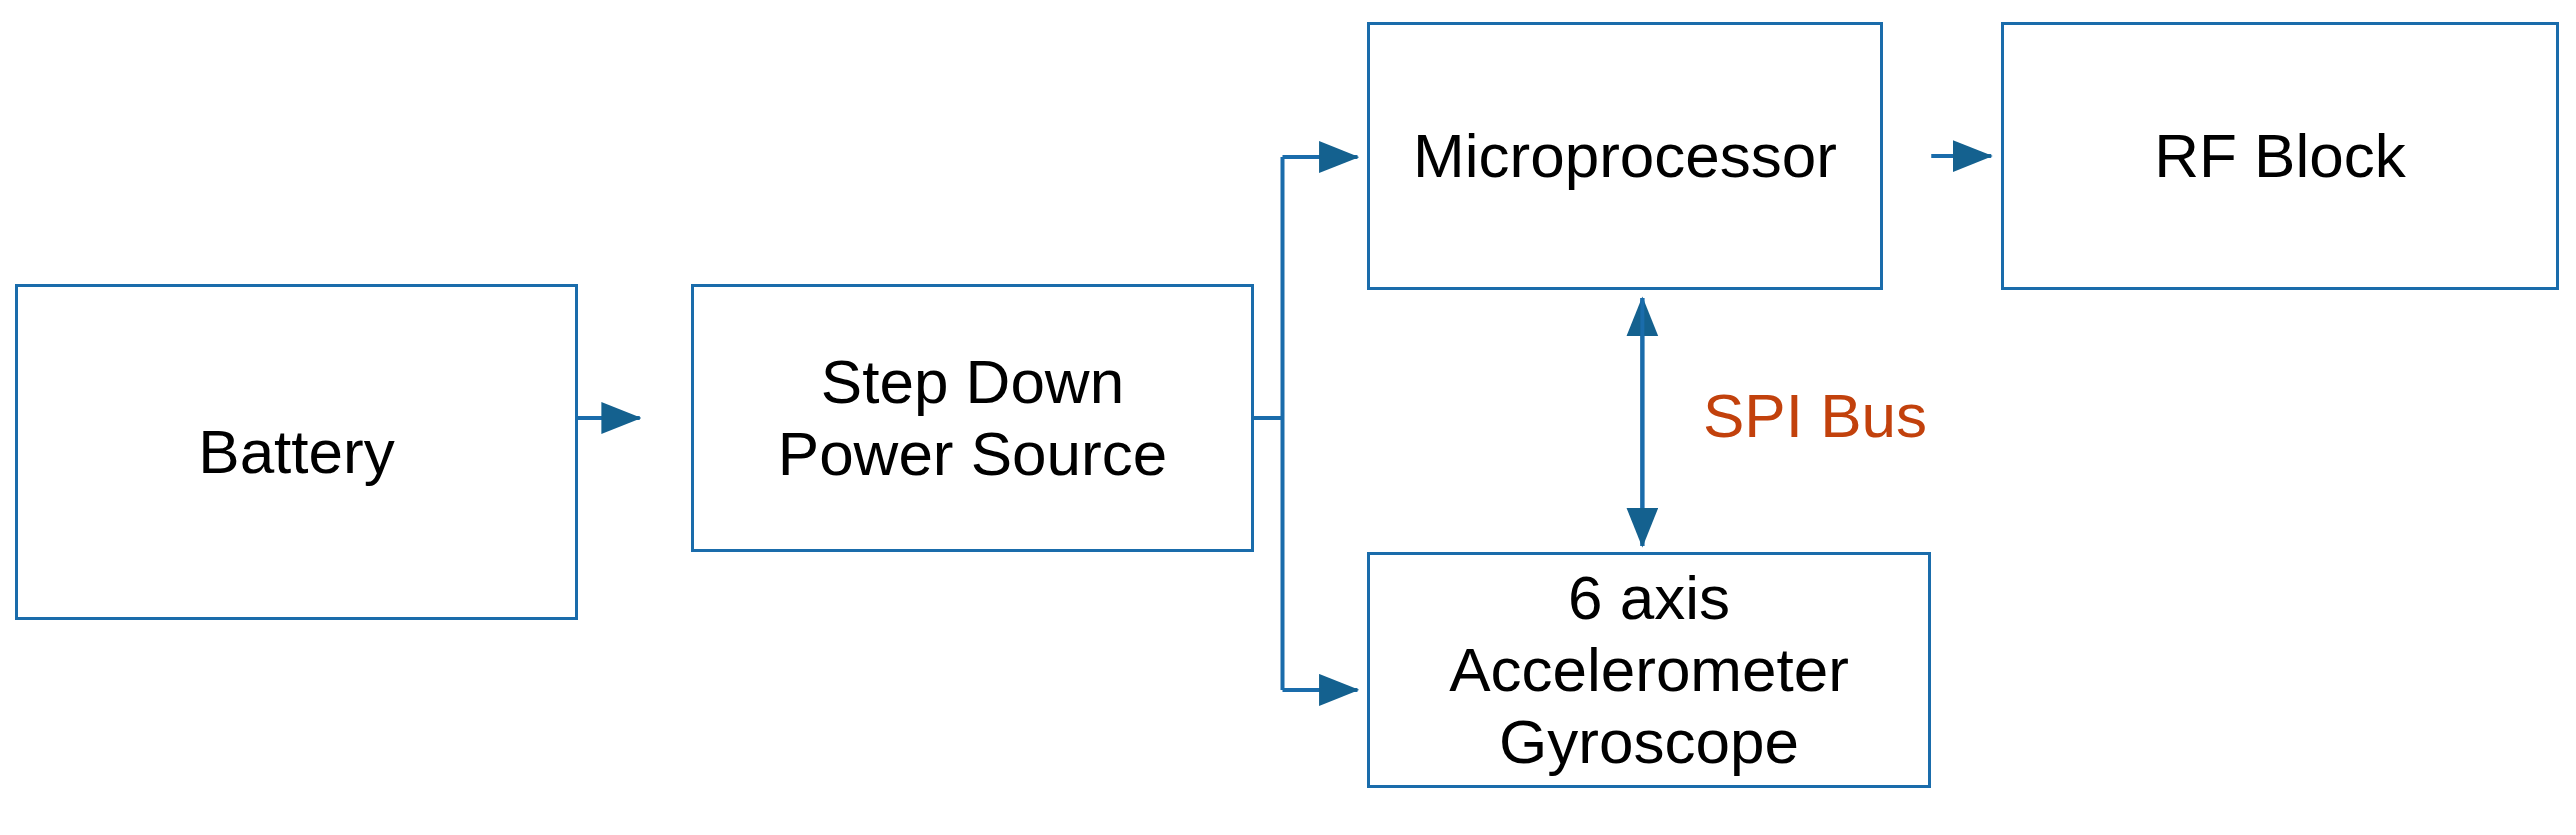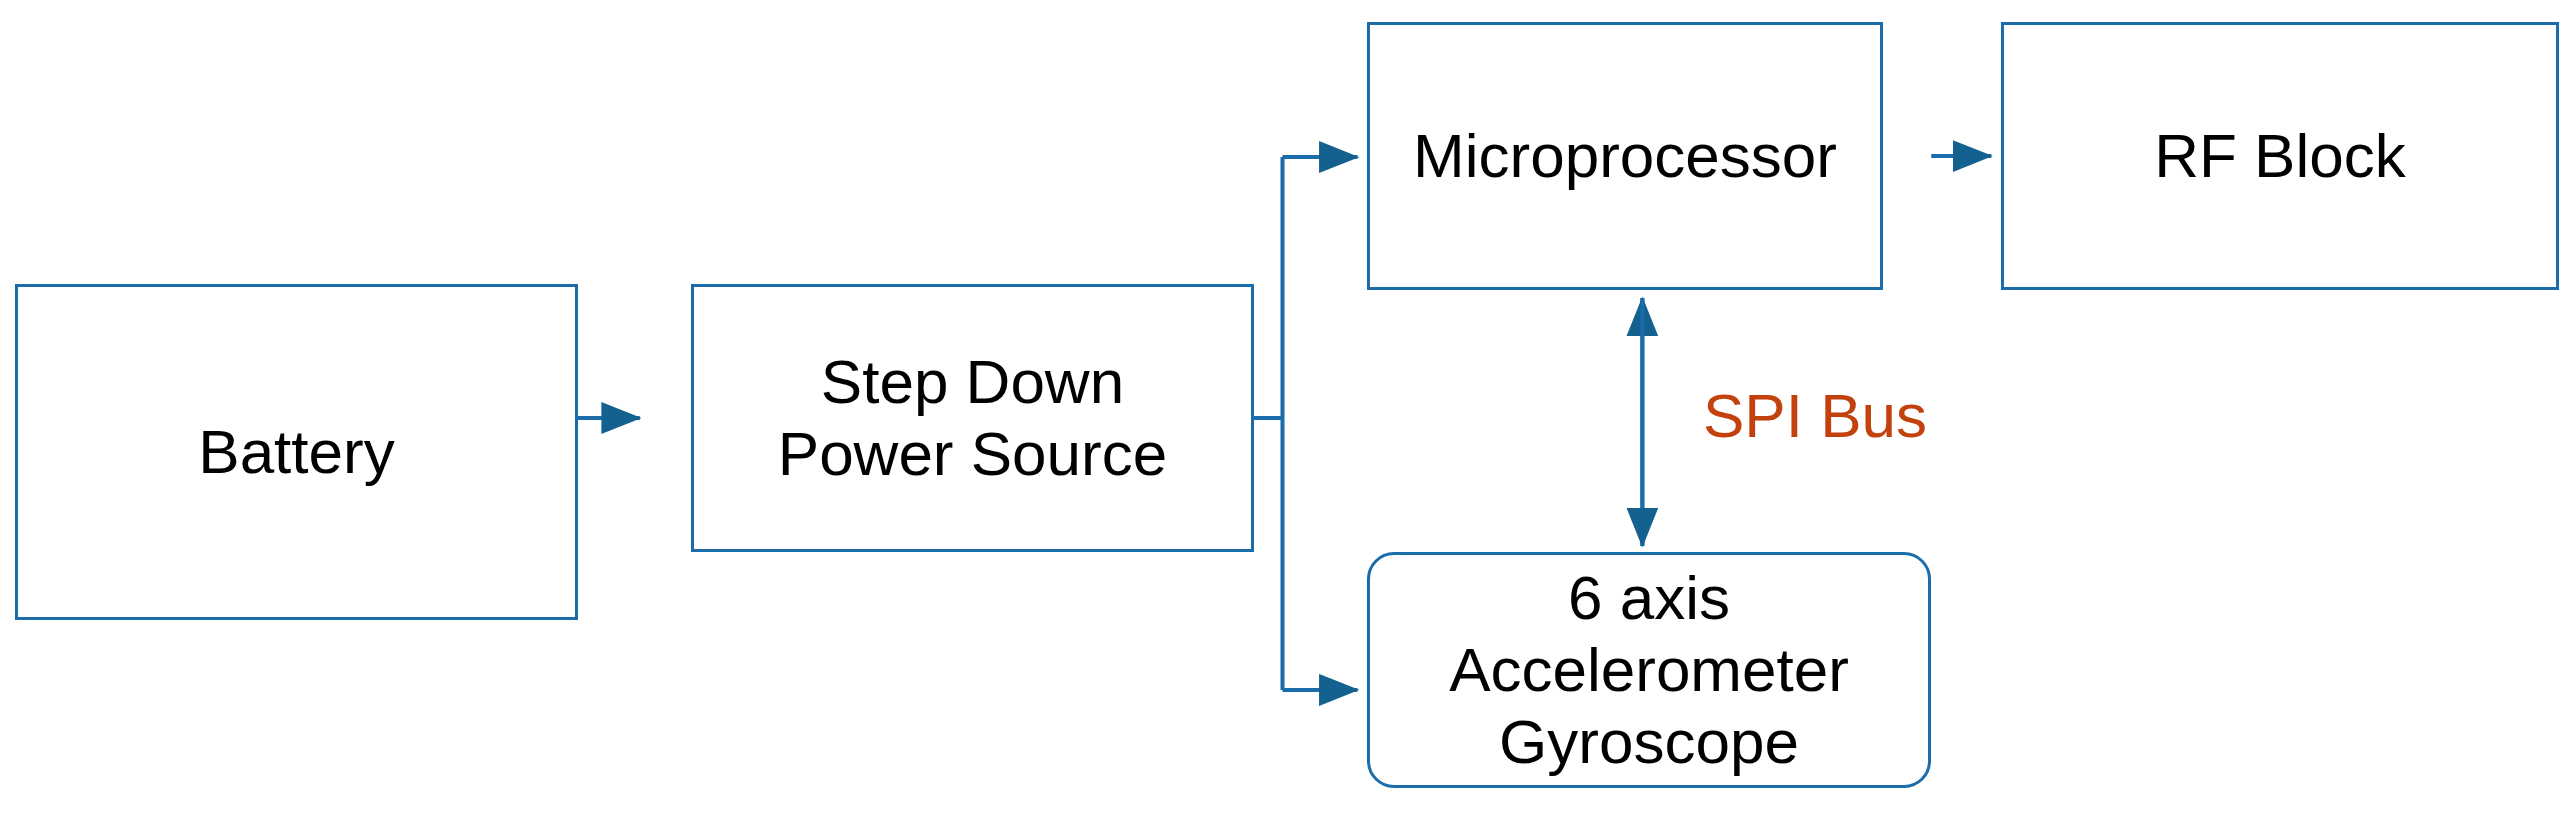--- a/index.html
+++ b/index.html
@@ -108,21 +108,21 @@
   </div>
 
   <div class="node" style="left:1367px; top:22px; width:516px; height:268px;">
     <span>Microprocessor</span>
   </div>
 
   <div class="node" style="left:2001px; top:22px; width:558px; height:268px;">
     <span>RF Block</span>
   </div>
 
-  <div class="node" style="left:1367px; top:552px; width:564px; height:236px;border-radius:27px;">
+  <div class="node" style="left:1367px; top:552px; width:564px; height:236px;">
     <span>6 axis
 Accelerometer
 Gyroscope</span>
   </div>
 
   <div class="edge-label" style="left:1671px; top:382px;">
     <span>SPI Bus</span>
   </div>
 
 </div>

